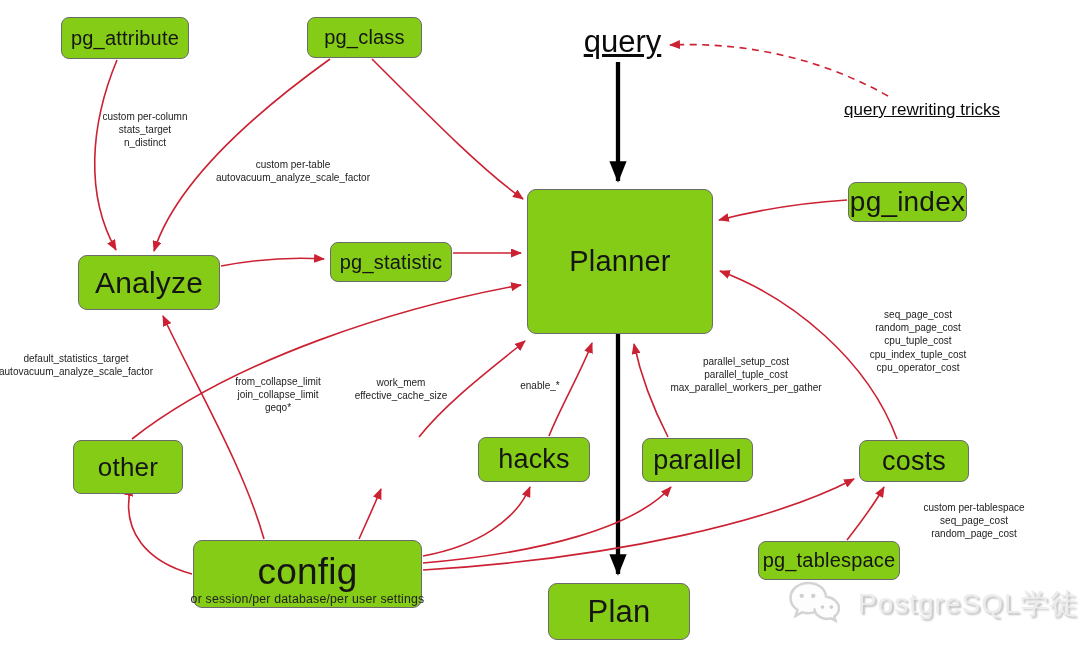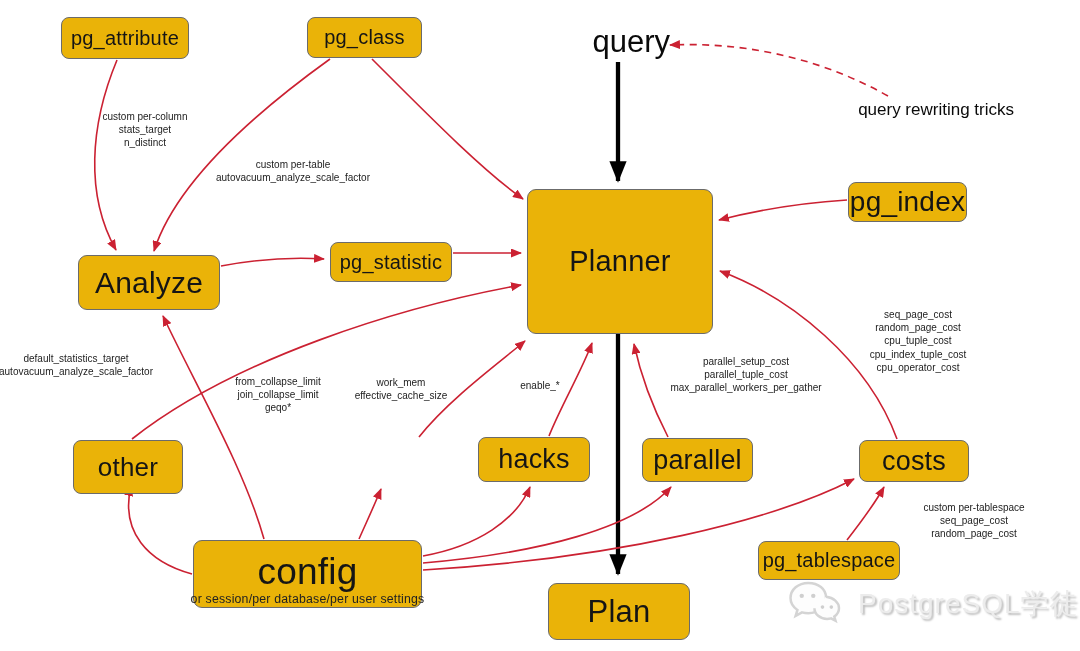--- a/index.html
+++ b/index.html
@@ -8,30 +8,30 @@
     font-family:"Liberation Sans","DejaVu Sans",sans-serif;color:#111;
   }
   #edges{position:absolute;left:0;top:0;z-index:1;}
   .edge{fill:none;stroke:var(--edge-red,#cb2132);stroke-width:1.6px;}
   .edge.dashed{stroke-dasharray:7 5.5;}
   .edge.black{stroke:var(--edge-black,#000);stroke-width:4.3px;}
   .mk-red{fill:var(--edge-red,#cb2132);}
   .mk-black{fill:var(--edge-black,#000);}
   .node{
     position:absolute;z-index:2;box-sizing:border-box;
-    background:#eab308;border:1.2px solid var(--box-border,#6b6b6b);border-radius:8px;
+    background:#84cc16;border:1.2px solid var(--box-border,#6b6b6b);border-radius:8px;
     display:flex;align-items:center;justify-content:center;
     color:#151515;letter-spacing:.2px;white-space:nowrap;
   }
   .node.big{border-radius:9px;}
   .elabel{
     position:absolute;z-index:2;text-align:center;
     font-size:10px;line-height:1.32;color:#222;white-space:pre-line;
   }
-  .free-text{position:absolute;z-index:2;text-align:right;white-space:nowrap;color:#0a0a0a;}
+  .free-text{position:absolute;z-index:2;text-align:center;white-space:nowrap;color:#0a0a0a;text-decoration:underline;}
   #config-box{flex-direction:column;line-height:1;}
   #config-box .config-title{font-size:37px;margin-top:10px;}
   #config-box .config-sub{font-size:12.3px;margin-top:3px;color:#222;}
   #watermark{
     position:absolute;z-index:3;left:788px;top:580px;display:flex;align-items:center;gap:16px;
     color:var(--watermark,#ececec);font-size:28px;letter-spacing:1px;white-space:nowrap;
     text-shadow:2px 2px 2px #bfbfbf;
   }
 </style>
 </head>

